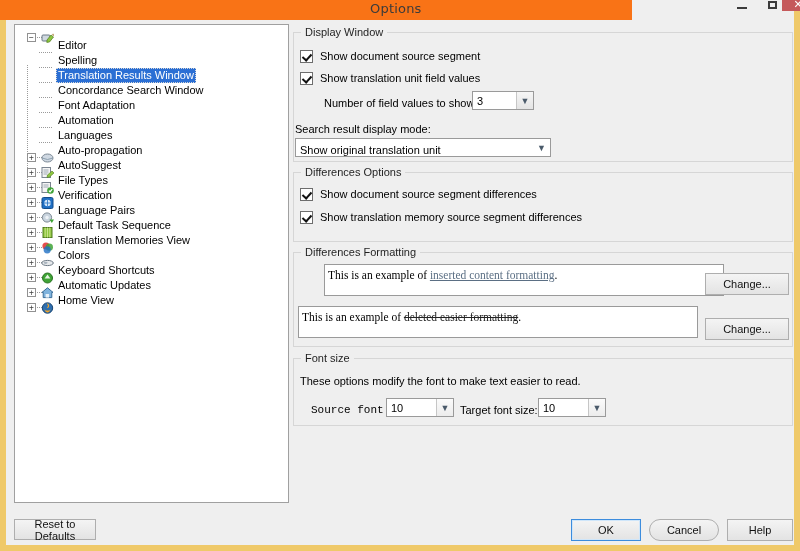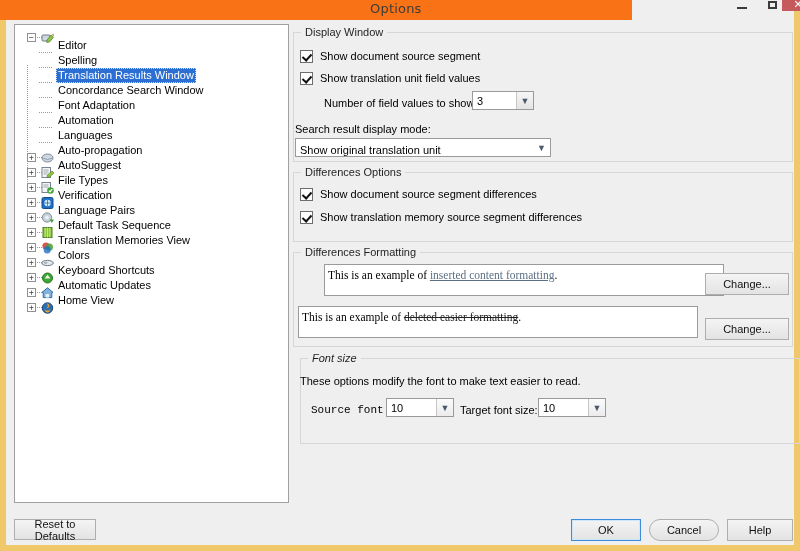--- a/index.html
+++ b/index.html
@@ -325,21 +325,21 @@
     <div class="sample" style="left:5px;top:240px;width:400px;height:32px;margin-left:26px;">
       <span>This is an example of </span><span class="ins">inserted content formatting</span><span>.</span>
     </div>
     <div class="btn" style="left:412px;top:249px;width:84px;height:22px;">Change...</div>
 
     <div class="sample" style="left:5px;top:282px;width:400px;height:32px;">
       <span>This is an example of </span><span class="del">deleted easier formatting</span><span>.</span>
     </div>
     <div class="btn" style="left:412px;top:294px;width:84px;height:22px;">Change...</div>
 
-    <div class="groupbox" style="left:7px;top:334px;width:500px;height:86px;font-style:italic;">
+    <div class="groupbox" style="left:0;top:334px;width:500px;height:68px;">
       <span class="gb-title">Font size</span>
     </div>
     <div class="ctext" style="left:7px;top:351px;">These options modify the font to make text easier to read.</div>
     <div class="ctext" style="left:18px;top:380px;font-family:Liberation Mono, monospace;">Source font size:</div>
     <div class="combo grayarrow" style="left:93px;top:374px;width:68px;">
       <span class="cval">10</span>
       <span class="carrow">▼</span>
     </div>
     <div class="ctext" style="left:167px;top:380px;">Target font size:</div>
     <div class="combo grayarrow" style="left:245px;top:374px;width:68px;">

